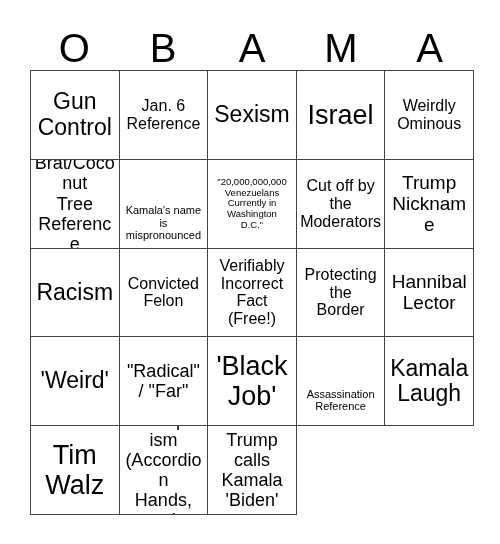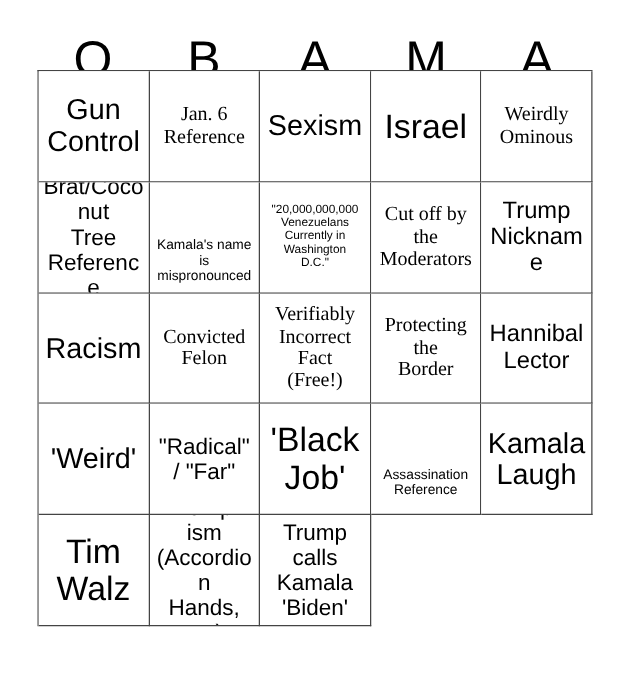--- a/index.html
+++ b/index.html
@@ -41,21 +41,21 @@
     font-weight: 400;
     letter-spacing: 0px;
     color: #000000;
     user-select: none;
   }
 
   
   #bingo-grid {
     position: absolute;
     left: 30px;
-    top: 56px;
+    top: 70px;
     width: 444px;
     height: 445px;
     box-sizing: border-box;
     display: grid;
     grid-template-columns: repeat(5, 1fr);
     grid-template-rows: repeat(5, 1fr);
     border-top: 1.5px solid #444444;
     border-left: 1.5px solid #444444;
     background: #ffffff;
   }
@@ -77,21 +77,21 @@
     line-height: 1.12;
     white-space: pre-line;
     word-break: break-word;
     color: #000000;
   }
 
   
   .fs-xxl .cell-text { font-size: 27px; }
   .fs-xl  .cell-text { font-size: 23px; }
   .fs-l   .cell-text { font-size: 19px; }
-  .fs-m   .cell-text { font-size: 16px; font-family: Liberation Serif, serif; }
+  .fs-m   .cell-text { font-size: 16px; }
   .fs-s   .cell-text { font-size: 18px; }
   .fs-xs  .cell-text { font-size: 11px; margin-top: 38px; }
   .fs-xxs .cell-text { font-size: 9.5px; }
 </style>
 </head>
 <body>
 
 <div id="bingo-card">
 
   <div id="header-row">

